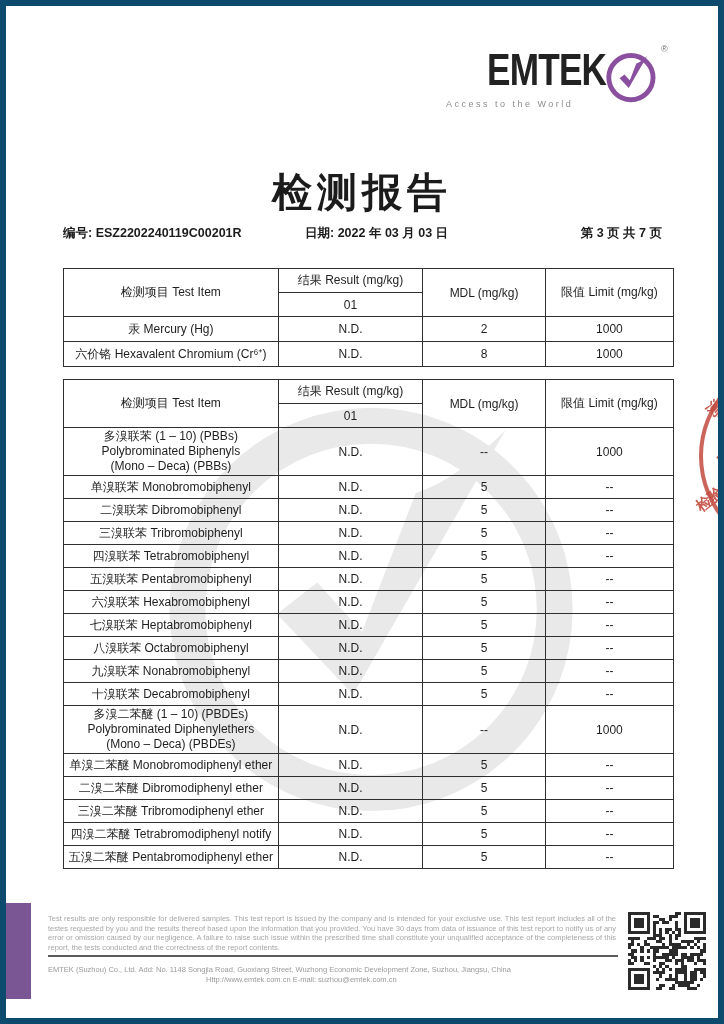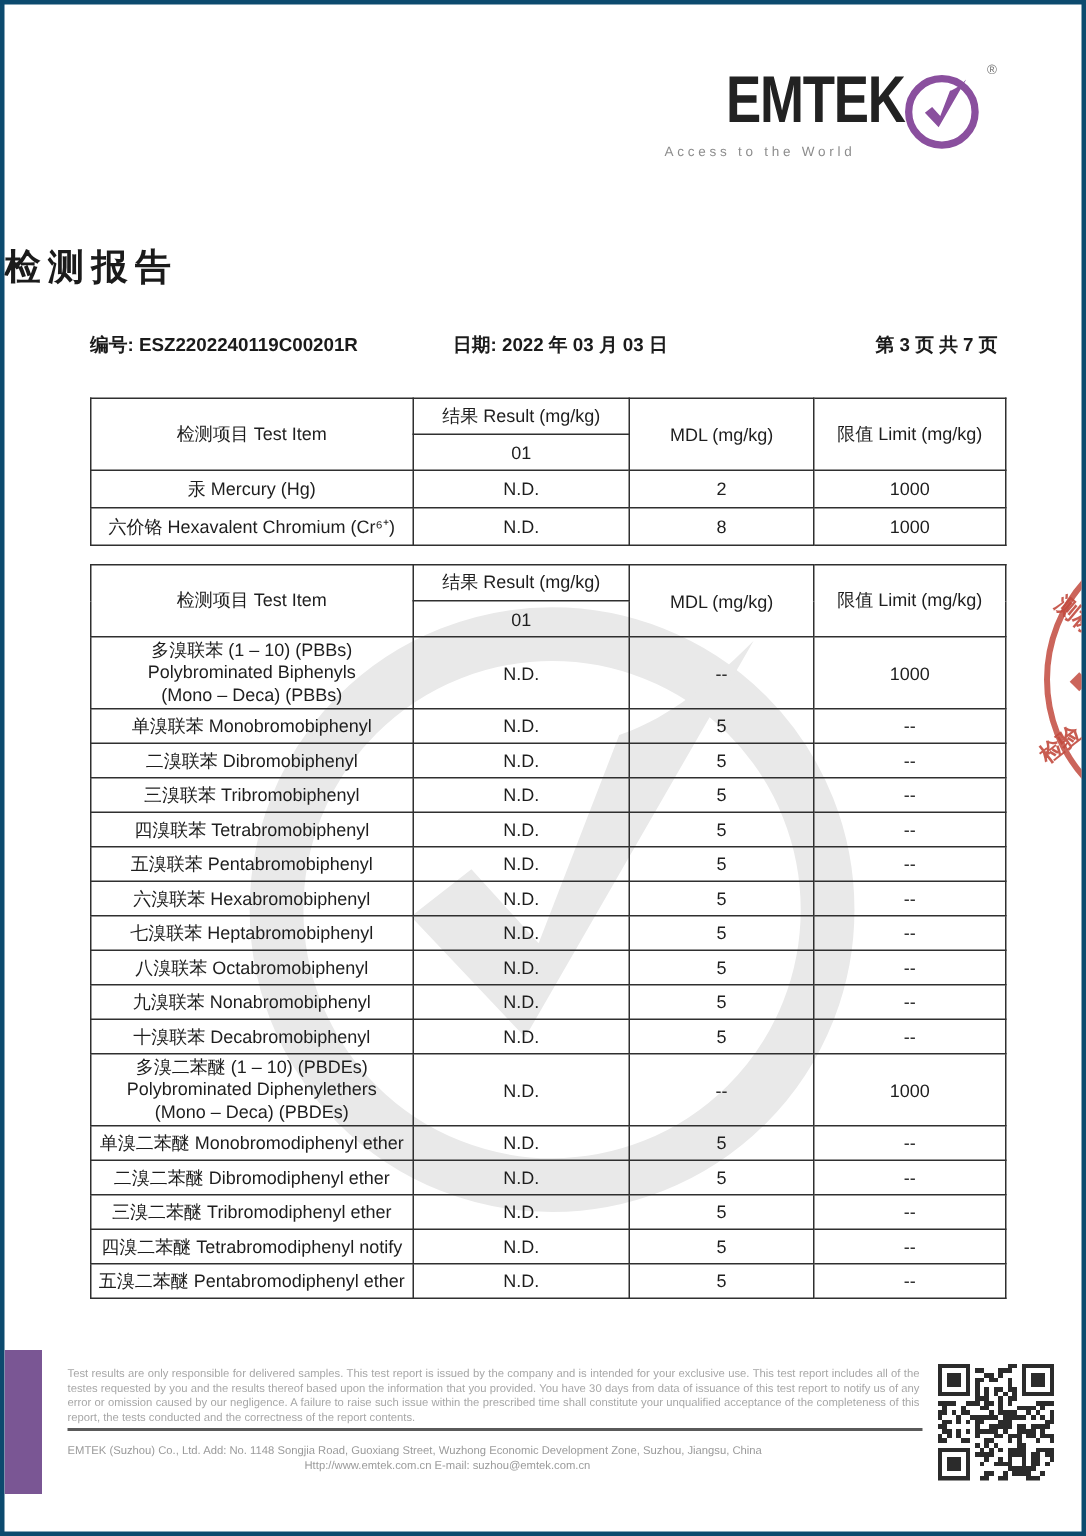--- a/index.html
+++ b/index.html
@@ -1,36 +1,36 @@
 <!DOCTYPE html>
 <html><head>
 <meta charset="utf-8">
 <style>
   html,body{margin:0;padding:0;background:#fff;}
   #page{
     position:relative; width:724px; height:1024px; overflow:hidden;
-    background:#fff; border:3px solid #0c4a6e; box-sizing:border-box;
+    background:#fff; border:6px solid #0c4a6e; box-sizing:border-box;
     font-family:"Liberation Sans", sans-serif; color:#1b1b1b;
   }
   
   .brand{
     position:absolute; left:481px; top:42px; font-size:44px; line-height:44px;
     font-weight:800; letter-spacing:-1px; color:#222;
     transform:scaleX(.8); transform-origin:left top; white-space:nowrap;
   }
   .logo-circle{ position:absolute; left:599px; top:43px; width:54px; height:54px; }
   .logo-reg{ position:absolute; left:655px; top:38px; font-size:9px; color:#777; }
   .tagline{
     position:absolute; left:440px; top:93px; width:217px; text-align:left;
     font-size:9px; letter-spacing:2.5px; color:#8d8d8d; white-space:nowrap;
   }
   
   .report-title{
-    position:absolute; left:0; right:0; top:159px; text-align:left;
-    font-size:24px; font-weight:700; letter-spacing:5px;
+    position:absolute; left:0; right:0; top:159px; text-align:center;
+    font-size:40px; font-weight:700; letter-spacing:5px;
   }
   .meta{ position:absolute; top:219px; font-size:12.5px; font-weight:700; white-space:nowrap; }
   .meta-no{ left:57px; } .meta-date{ left:299px; } .meta-page{ right:56px; }
   
   .watermark{ position:absolute; left:150px; top:366px; width:448px; height:448px; z-index:0; }
   
   table{ position:absolute; left:57px; width:611px; border-collapse:collapse;
          background:transparent; z-index:2; table-layout:fixed; }
   #table1{ top:262px; } #table2{ top:373px; }
   th,td{

